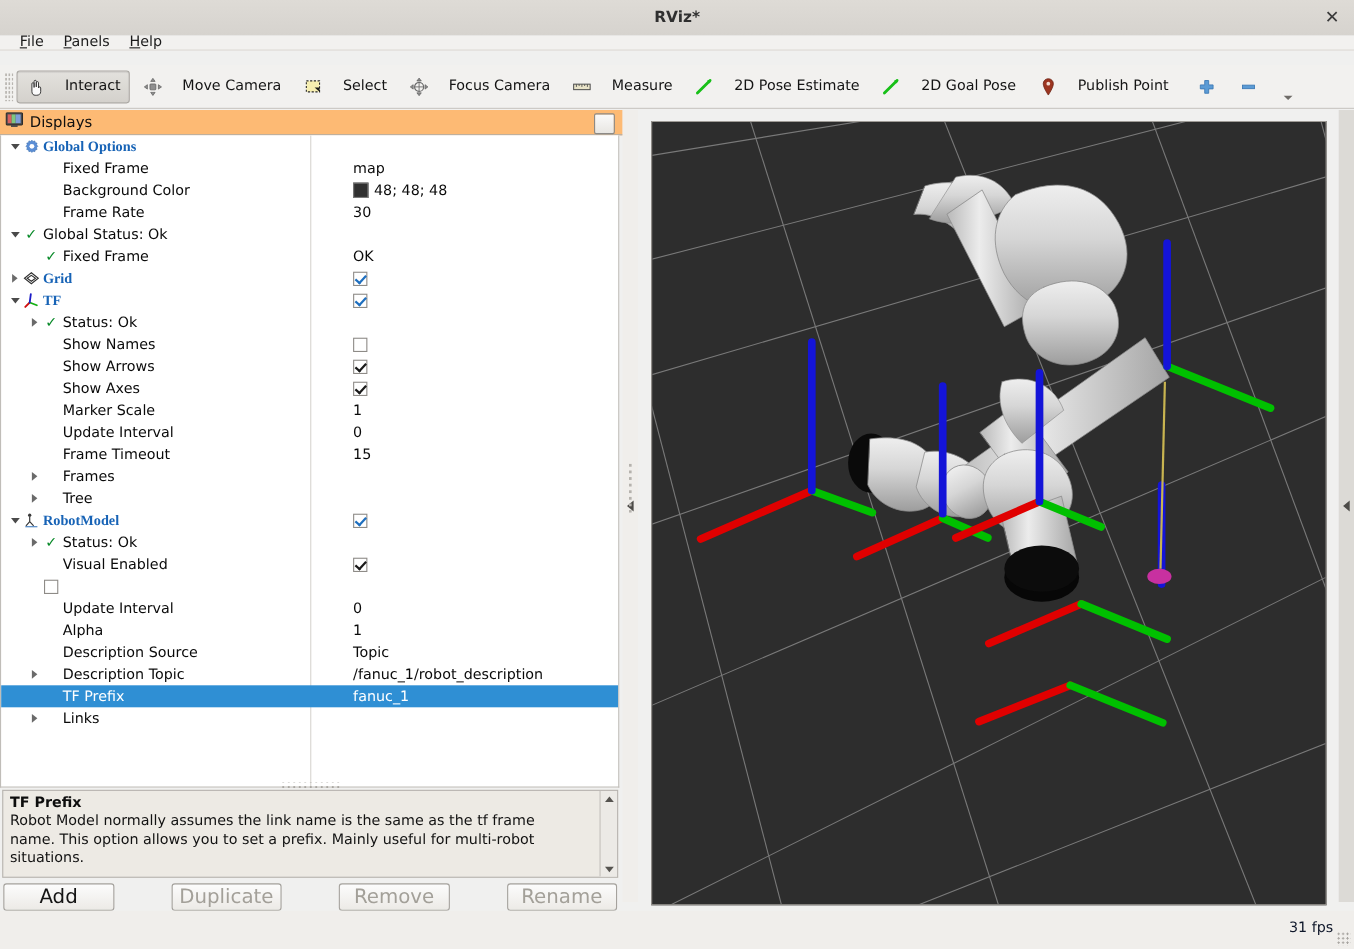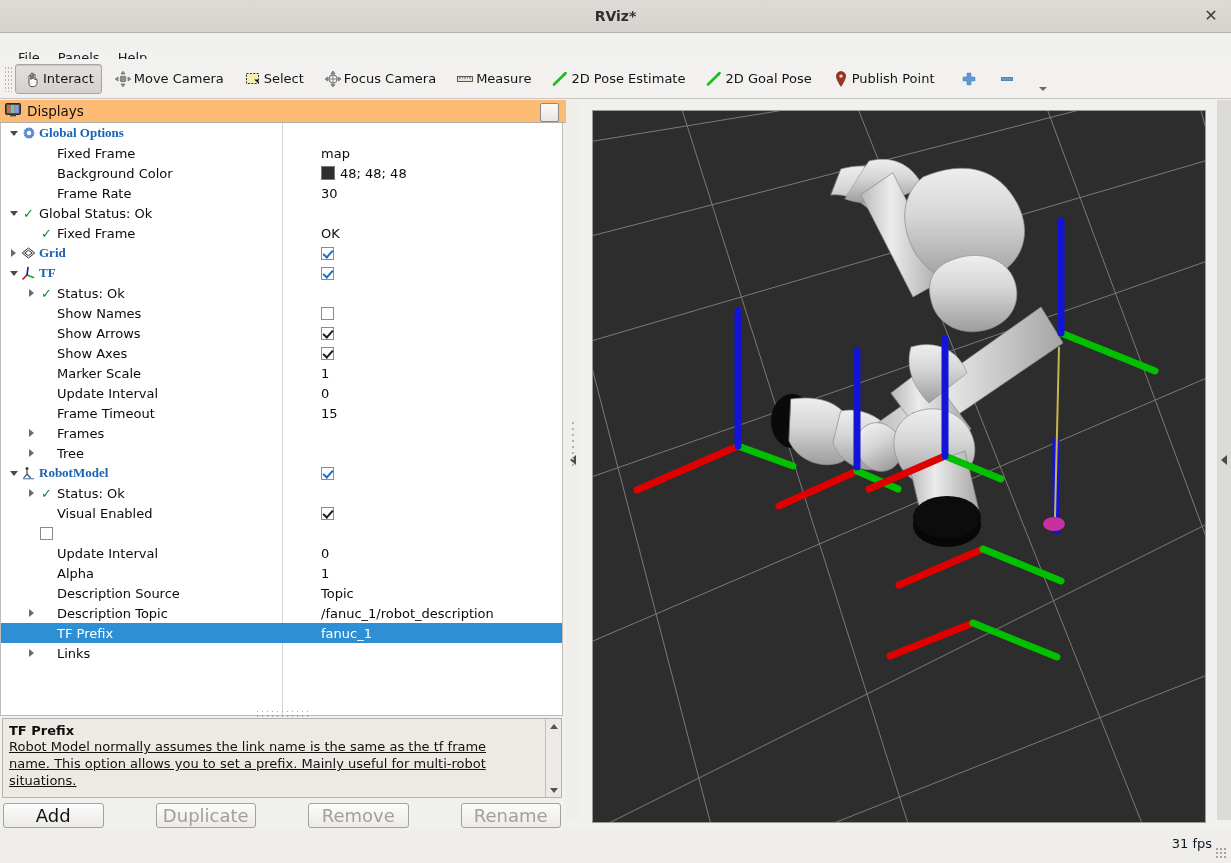--- a/index.html
+++ b/index.html
@@ -26,40 +26,40 @@
   .titlebar .closebtn {
     position: absolute; right: 10px; top: 6px;
     width: 20px; height: 20px; line-height: 19px; text-align: center;
     font-size: 16px; color: #3a3a3a; cursor: pointer;
   }
 
   
   .menubar {
     position: absolute; left: 0; top: 32px; width: 1231px; height: 14px;
     background: #f2f1ef; border-bottom: 1px solid #dcd9d4;
-    display: flex; align-items: center; padding-left: 9px; box-sizing: border-box; margin-top: 19px;
+    display: flex; align-items: center; padding-left: 9px; box-sizing: border-box;
   }
   .menuitem {
     padding: 3px 9px; font-size: 13px; color: #1b1b1b; cursor: pointer;
   }
   .menuitem u { text-decoration: underline; }
 
   
   .toolbar {
     position: absolute; left: 0; top: 59px; width: 1231px; height: 40px;
     background: #f2f1ef; border-bottom: 1px solid #c9c6c1;
     display: flex; align-items: center; box-sizing: border-box;
   }
   .tb-grip {
     width: 8px; height: 26px; margin: 0 3px 0 4px;
     background-image: radial-gradient(#b9b6b1 1px, transparent 1px);
     background-size: 3px 4px;
   }
   .tbtn {
-    display: flex; align-items: center; gap: 2px;
+    display: flex; align-items: center; gap: 18px;
     height: 28px; padding: 0 7px; margin-right: 4px;
     border: 1px solid transparent; border-radius: 3px;
     font-size: 13px; color: #141414; cursor: pointer; white-space: nowrap;
   }
   .tbtn.active {
     background: linear-gradient(#e3e1dd, #d4d1cc);
     border: 1px solid #a9a6a1;
     box-shadow: inset 0 1px 1px rgba(0,0,0,.12);
   }
   .tbtn .ic { width: 18px; height: 18px; display: inline-block; flex: 0 0 18px; }
@@ -139,21 +139,21 @@
   }
   .okcheck { color: #0a8a2a; font-weight: bold; font-size: 13px; }
 
   
   .helpbox {
     position: absolute; left: 2px; top: 718px; width: 560px; height: 80px;
     background: #edeae4; border: 1px solid #b6b3ae; box-sizing: border-box;
     padding: 4px 6px; overflow: hidden;
   }
   .helpbox .htitle { font-weight: bold; font-size: 13px; color: #0d0d0d; }
-  .helpbox .hbody { font-size: 13px; color: #121212; line-height: 17px; text-decoration: underline; }
+  .helpbox .hbody { font-size: 13px; color: #121212; line-height: 17px; }
   .help-sb {
     position: absolute; right: 0px; top: 0px; width: 15px; height: 78px;
     background: #eceae6; border-left: 1px solid #c3c0bb;
   }
   .help-sb .sb-up, .help-sb .sb-dn {
     position: absolute; left: 0; width: 15px; height: 14px;
     display: flex; align-items: center; justify-content: center; cursor: pointer;
   }
   .help-sb .sb-up { top: 0; } .help-sb .sb-dn { bottom: 0; }
   .sb-tri-u { width: 0;height: 0;border-left:4px solid transparent;border-right:4px solid transparent;border-bottom:5px solid #55534f; }

